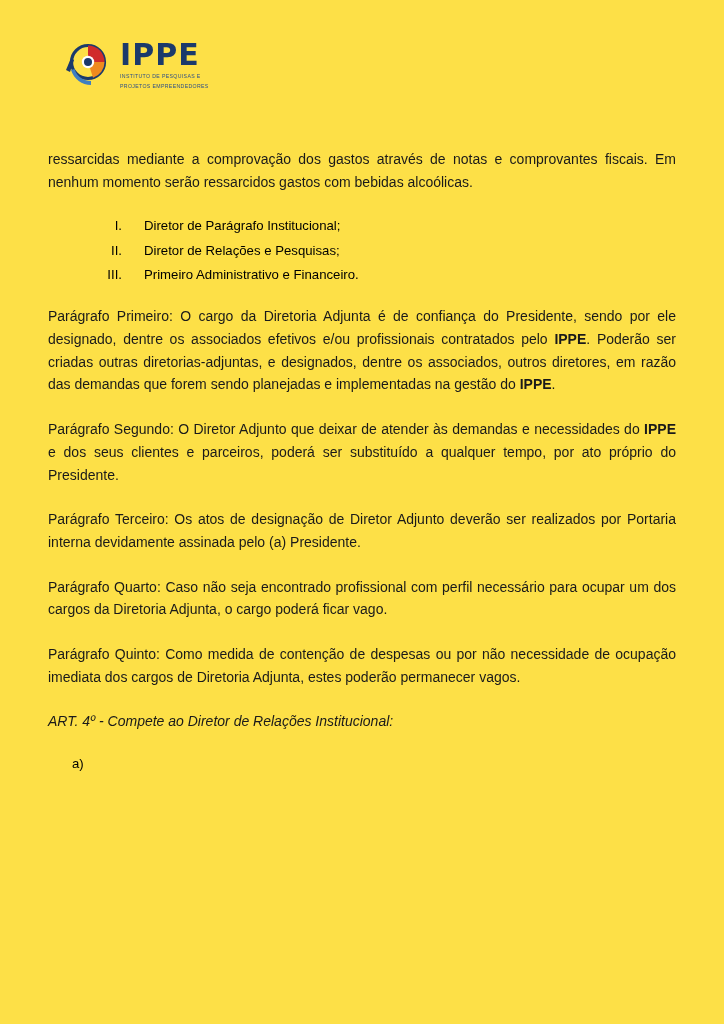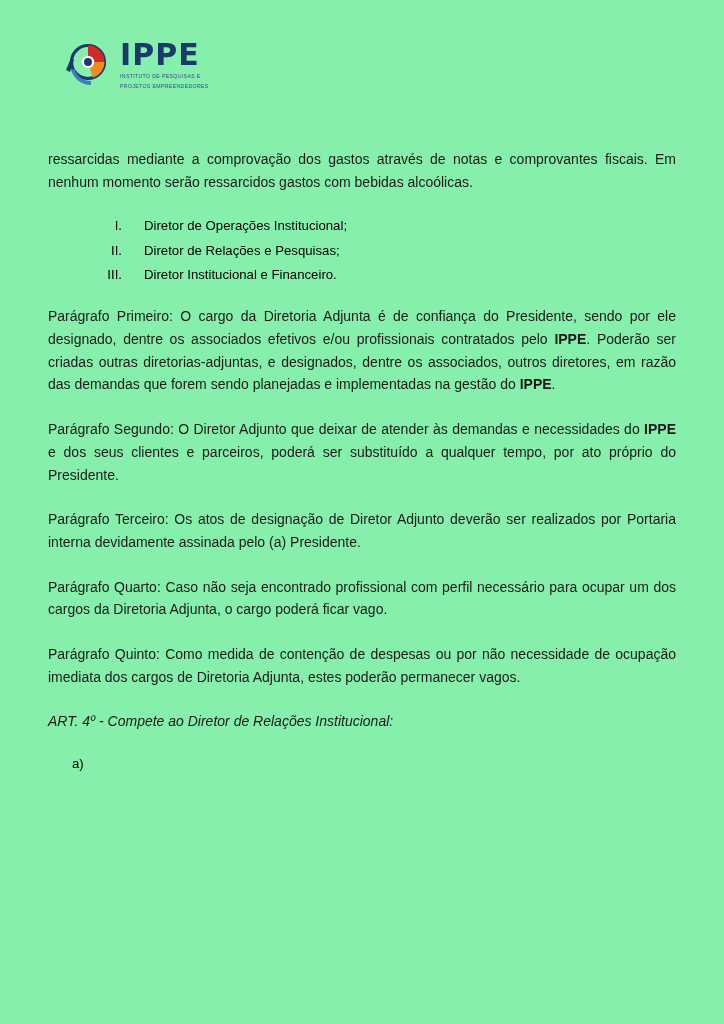--- a/index.html
+++ b/index.html
@@ -12,21 +12,21 @@
     height: 1024px;
     font-family: "Liberation Sans", sans-serif;
     color: #000000;
     position: relative;
     overflow: hidden;
   }
   .page {
     width: 724px;
     height: 1024px;
     position: relative;
-    background: #86efac;
+    background: #fde047;
     box-sizing: border-box;
   }
   
   .header {
     position: absolute;
     top: 38px;
     left: 62px;
     width: 180px;
     height: 62px;
   }
@@ -145,29 +145,29 @@
   </div>
 
   <div class="content">
 
     <p class="para">ressarcidas mediante a comprovação dos gastos através de notas e comprovantes fiscais. Em nenhum momento serão ressarcidos gastos com bebidas alcoólicas.</p>
 
 
     <ol class="roman">
       <li>
         <span class="num">I.</span>
-        <span>Diretor de Operações Institucional;</span>
+        <span>Diretor de Parágrafo Institucional;</span>
       </li>
       <li>
         <span class="num">II.</span>
         <span>Diretor de Relações e Pesquisas;</span>
       </li>
       <li>
         <span class="num">III.</span>
-        <span>Diretor Institucional e Financeiro.</span>
+        <span>Primeiro Administrativo e Financeiro.</span>
       </li>
     </ol>
 
     <p class="para"><span>Parágrafo Primeiro: O cargo da Diretoria Adjunta é de confiança do Presidente, sendo por ele designado, dentre os associados efetivos e/ou profissionais contratados pelo </span><b>IPPE</b><span>. Poderão ser criadas outras diretorias-adjuntas, e designados, dentre os associados, outros diretores, em razão das demandas que forem sendo planejadas e implementadas na gestão do </span><b>IPPE</b><span>.</span></p>
 
     <p class="para"><span>Parágrafo Segundo</span><span>: O Diretor Adjunto que deixar de atender às demandas e necessidades do </span><b>IPPE</b><span> e dos seus clientes e parceiros, poderá ser substituído a qualquer tempo, por ato próprio do Presidente.</span></p>
 
     <p class="para">Parágrafo Terceiro: Os atos de designação de Diretor Adjunto deverão ser realizados por Portaria interna devidamente assinada pelo (a) Presidente.</p>
 
     <p class="para">Parágrafo Quarto: Caso não seja encontrado profissional com perfil necessário para ocupar um dos cargos da Diretoria Adjunta, o cargo poderá ficar vago.</p>

